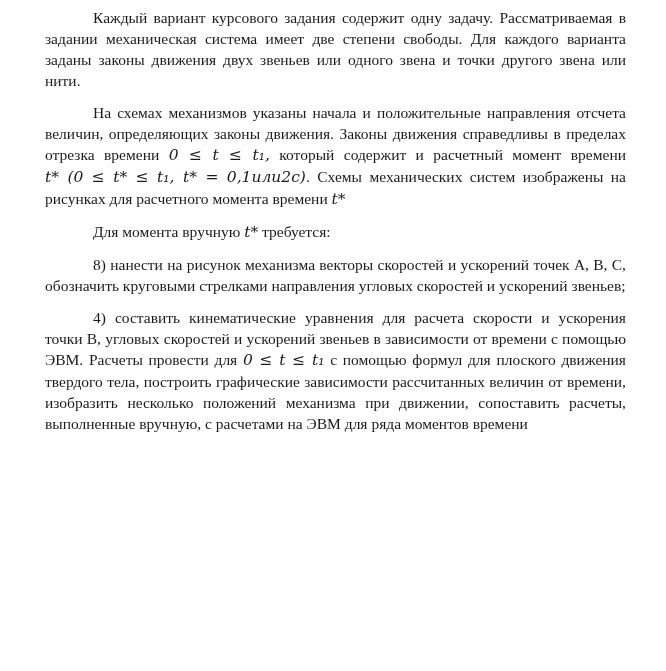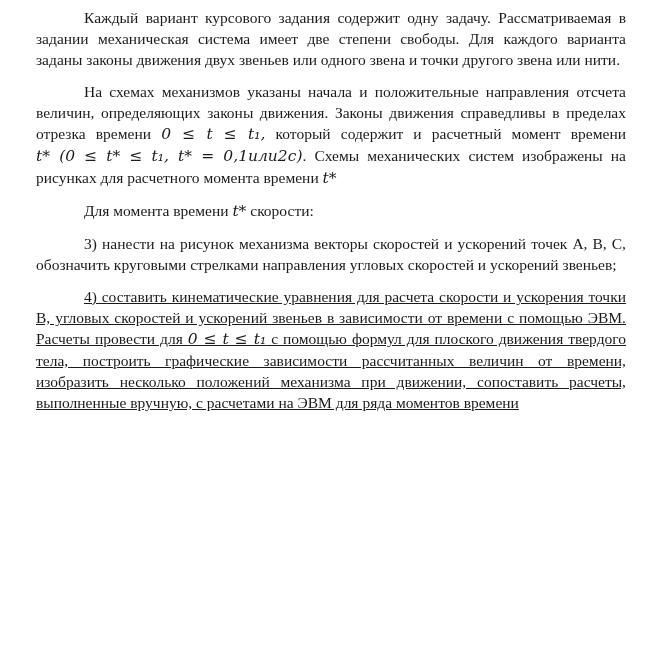--- a/index.html
+++ b/index.html
@@ -6,49 +6,48 @@
     margin: 0;
     padding: 0;
     background: #ffffff;
   }
   .page {
     position: relative;
     width: 666px;
     height: 671px;
     background: #ffffff;
     box-sizing: border-box;
-    padding: 7px 40px 0 36px;
+    padding: 7px 40px 0 45px;
     overflow: hidden;
     font-family: "Liberation Serif", "DejaVu Serif", serif;
     font-size: 15.5px;
     line-height: 21px;
     color: #1b1b1b;
     text-align: justify;
   }
   .para {
     margin: 0 0 11px 0;
     text-indent: 48px;
   }
   .para:last-child {
     margin-bottom: 0;
-    text-decoration: underline;
   }
   .txt {
     font-style: normal;
   }
   .math {
     font-family: "DejaVu Serif", serif;
     font-style: italic;
     white-space: nowrap;
   }
 </style>
 </head>
 <body>
 
 <div class="page">
   <div>
       <p class="para"><span class="txt">Каждый вариант курсового задания содержит одну задачу. Рассматриваемая в задании механическая система имеет две степени свободы. Для каждого варианта заданы законы движения двух звеньев или одного звена и точки другого звена или нити.</span></p>
       <p class="para"><span class="txt">На схемах механизмов указаны начала и положительные направления отсчета величин, определяющих законы движения. Законы движения справедливы в пределах отрезка времени </span><span class="math">0 ≤ t ≤ t₁,</span><span class="txt"> который содержит и расчетный момент времени </span><span class="math">t* (0 ≤ t* ≤ t₁, t* = 0,1или2с)</span><span class="txt">. Схемы механических систем изображены на рисунках для расчетного момента времени </span><span class="math">t*</span></p>
-      <p class="para"><span class="txt">Для момента времени </span><span class="math">t*</span><span class="txt"> скорости:</span></p>
-      <p class="para"><span class="txt">3) нанести на рисунок механизма векторы скоростей и ускорений точек А, В, С, обозначить круговыми стрелками направления угловых скоростей и ускорений звеньев;</span></p>
+      <p class="para"><span class="txt">Для момента вручную </span><span class="math">t*</span><span class="txt"> требуется:</span></p>
+      <p class="para"><span class="txt">8) нанести на рисунок механизма векторы скоростей и ускорений точек А, В, С, обозначить круговыми стрелками направления угловых скоростей и ускорений звеньев;</span></p>
       <p class="para"><span class="txt">4) составить кинематические уравнения для расчета скорости и ускорения точки В, угловых скоростей и ускорений звеньев в зависимости от времени с помощью ЭВМ. Расчеты провести для </span><span class="math">0 ≤ t ≤ t₁</span><span class="txt"> с помощью формул для плоского движения твердого тела, построить графические зависимости рассчитанных величин от времени, изобразить несколько положений механизма при движении, сопоставить расчеты, выполненные вручную, с расчетами на ЭВМ для ряда моментов времени</span></p>
     </div>
 </div>
 
 </body></html>

